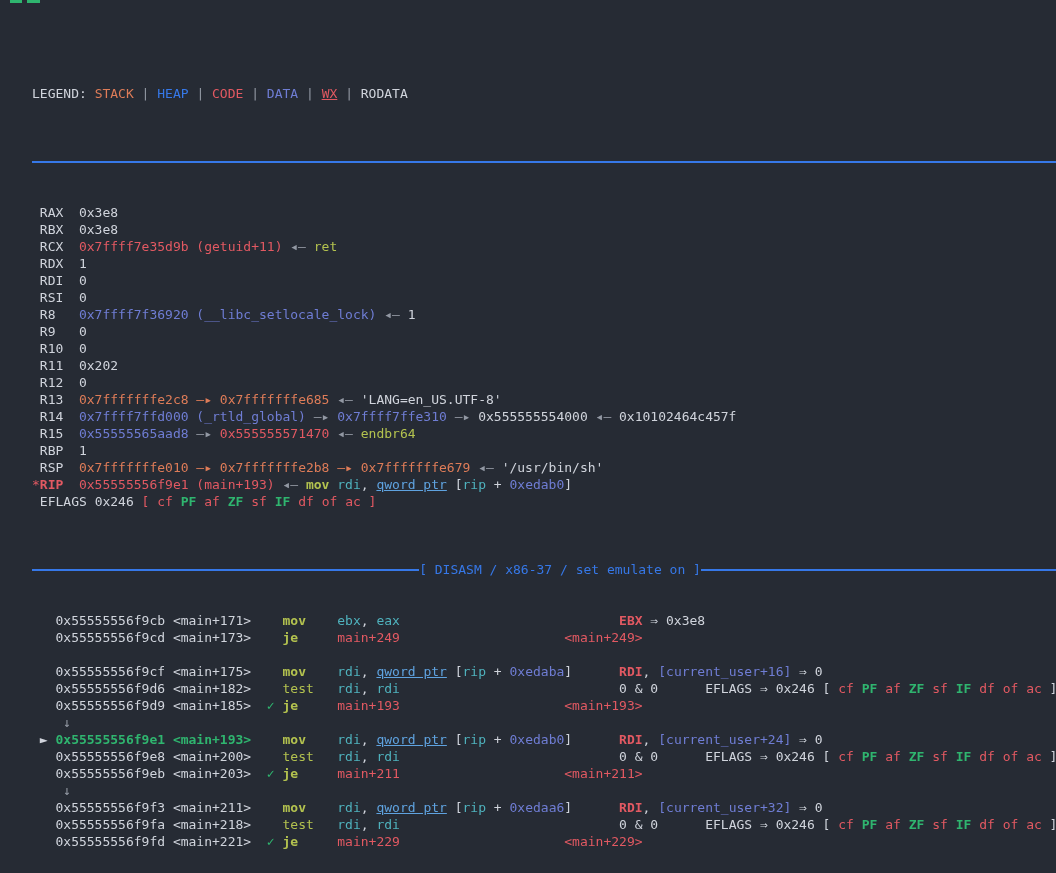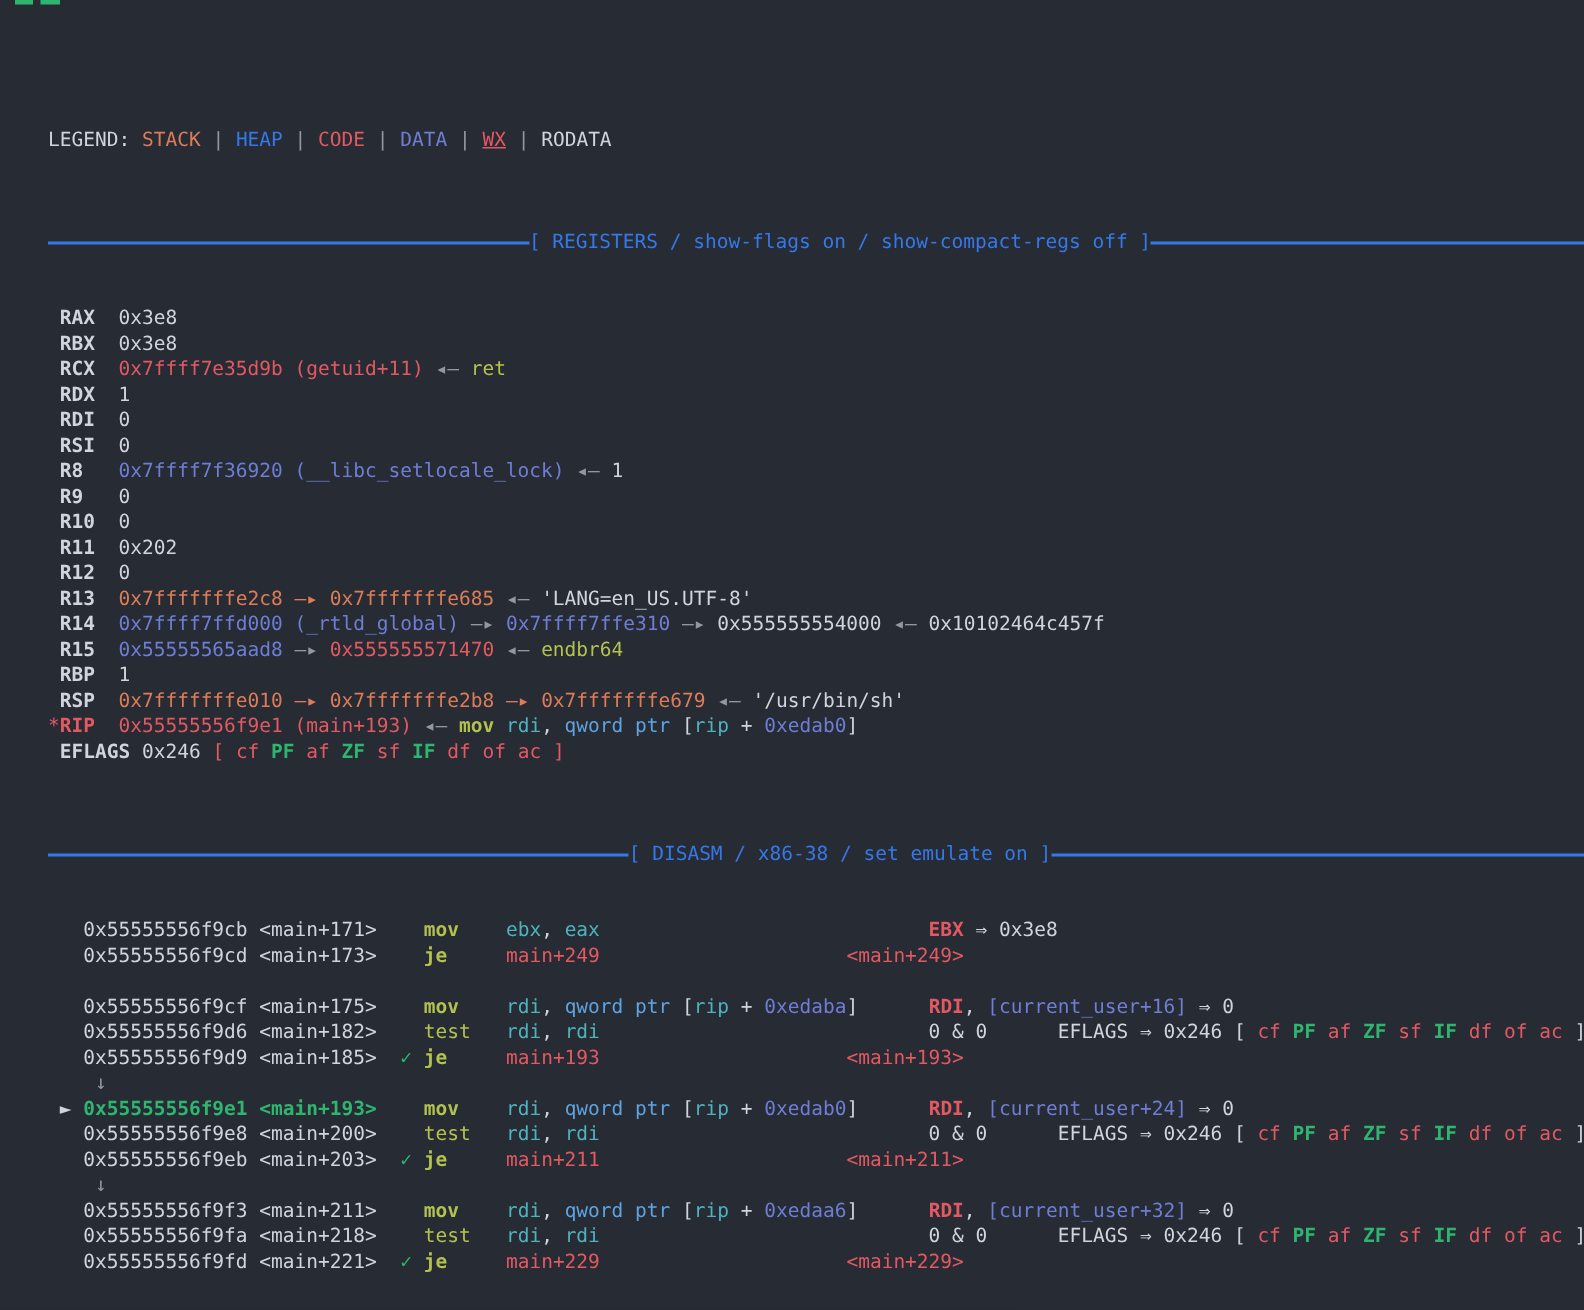--- a/index.html
+++ b/index.html
@@ -17,54 +17,53 @@
     padding-left:32px;
   }
   .trow{height:17px;white-space:pre;}
   .sec-header{display:flex;align-items:center;height:17px;}
   .sec-rule{flex:1;height:0;border-top:2px solid var(--blue,#3678e8);}
   .sec-title{color:var(--blue,#3678e8);white-space:pre;}
   .frag{position:absolute;top:0;height:3px;background:var(--green,#2fb56f);}
   .frag.f1{left:10px;width:12px;}
   .frag.f2{left:27px;width:13px;}
   .c-fg{color:var(--fg);}
-  .c-wb{color:var(--fg);font-weight:bold;}
+  .c-wb{color:var(--fg);font-weight:normal;}
   .c-dim{color:var(--dim);}
   .c-red{color:var(--red);}
   .c-redB{color:var(--red);font-weight:bold;}
   .c-orange{color:var(--orange);}
   .c-purple{color:var(--purple);}
   .c-blue{color:var(--blue);}
   .c-cyan{color:var(--cyan);}
-  .c-lblue{color:var(--lblue);}
+  .c-lblue{color:var(--lblue);text-decoration:underline;}
   .c-green{color:var(--green);}
   .c-greenB{color:var(--green);font-weight:bold;text-align:center;}
   .c-olive{color:var(--olive);text-align:center;}
   .c-oliveB{color:var(--olive);font-weight:bold;}
   .c-wx{color:var(--red);text-decoration:underline;}
 </style>
 </head>
 <body>
 
 <div class="terminal">
   <div class="frag f1"></div>
   <div class="frag f2"></div>
 
   <div id="legend-container"><div class="trow"><span class="c-fg">LEGEND: </span><span class="c-orange">STACK</span><span class="c-fg"> </span><span class="c-dim">|</span><span class="c-fg"> </span><span class="c-blue">HEAP</span><span class="c-fg"> </span><span class="c-dim">|</span><span class="c-fg"> </span><span class="c-red">CODE</span><span class="c-fg"> </span><span class="c-dim">|</span><span class="c-fg"> </span><span class="c-purple">DATA</span><span class="c-fg"> </span><span class="c-dim">|</span><span class="c-fg"> </span><span class="c-wx">WX</span><span class="c-fg"> </span><span class="c-dim">|</span><span class="c-fg"> </span><span class="c-fg">RODATA</span></div></div>
 
   <div class="sec-header">
     <span class="sec-rule"></span>
-    <span class="sec-title">[ REGISTERS / show-flags on / show-compact-regs off ]</span>
     <span class="sec-rule"></span>
   </div>
   <div id="registers-rows"><div class="trow"><span class="c-fg"> </span><span class="c-wb">RAX</span><span class="c-fg">  </span><span class="c-fg">0x3e8</span></div><div class="trow"><span class="c-fg"> </span><span class="c-wb">RBX</span><span class="c-fg">  </span><span class="c-fg">0x3e8</span></div><div class="trow"><span class="c-fg"> </span><span class="c-wb">RCX</span><span class="c-fg">  </span><span class="c-red">0x7ffff7e35d9b (getuid+11)</span><span class="c-dim"> ◂— </span><span class="c-olive">ret</span></div><div class="trow"><span class="c-fg"> </span><span class="c-wb">RDX</span><span class="c-fg">  </span><span class="c-fg">1</span></div><div class="trow"><span class="c-fg"> </span><span class="c-wb">RDI</span><span class="c-fg">  </span><span class="c-fg">0</span></div><div class="trow"><span class="c-fg"> </span><span class="c-wb">RSI</span><span class="c-fg">  </span><span class="c-fg">0</span></div><div class="trow"><span class="c-fg"> </span><span class="c-wb">R8</span><span class="c-fg">   </span><span class="c-purple">0x7ffff7f36920 (__libc_setlocale_lock)</span><span class="c-dim"> ◂— </span><span class="c-fg">1</span></div><div class="trow"><span class="c-fg"> </span><span class="c-wb">R9</span><span class="c-fg">   </span><span class="c-fg">0</span></div><div class="trow"><span class="c-fg"> </span><span class="c-wb">R10</span><span class="c-fg">  </span><span class="c-fg">0</span></div><div class="trow"><span class="c-fg"> </span><span class="c-wb">R11</span><span class="c-fg">  </span><span class="c-fg">0x202</span></div><div class="trow"><span class="c-fg"> </span><span class="c-wb">R12</span><span class="c-fg">  </span><span class="c-fg">0</span></div><div class="trow"><span class="c-fg"> </span><span class="c-wb">R13</span><span class="c-fg">  </span><span class="c-orange">0x7fffffffe2c8</span><span class="c-orange"> —▸ </span><span class="c-orange">0x7fffffffe685</span><span class="c-dim"> ◂— </span><span class="c-fg">'LANG=en_US.UTF-8'</span></div><div class="trow"><span class="c-fg"> </span><span class="c-wb">R14</span><span class="c-fg">  </span><span class="c-purple">0x7ffff7ffd000 (_rtld_global)</span><span class="c-dim"> —▸ </span><span class="c-purple">0x7ffff7ffe310</span><span class="c-dim"> —▸ </span><span class="c-fg">0x555555554000</span><span class="c-dim"> ◂— </span><span class="c-fg">0x10102464c457f</span></div><div class="trow"><span class="c-fg"> </span><span class="c-wb">R15</span><span class="c-fg">  </span><span class="c-purple">0x55555565aad8</span><span class="c-dim"> —▸ </span><span class="c-red">0x555555571470</span><span class="c-dim"> ◂— </span><span class="c-olive">endbr64</span></div><div class="trow"><span class="c-fg"> </span><span class="c-wb">RBP</span><span class="c-fg">  </span><span class="c-fg">1</span></div><div class="trow"><span class="c-fg"> </span><span class="c-wb">RSP</span><span class="c-fg">  </span><span class="c-orange">0x7fffffffe010</span><span class="c-orange"> —▸ </span><span class="c-orange">0x7fffffffe2b8</span><span class="c-orange"> —▸ </span><span class="c-orange">0x7fffffffe679</span><span class="c-dim"> ◂— </span><span class="c-fg">'/usr/bin/sh'</span></div><div class="trow"><span class="c-red">*</span><span class="c-redB">RIP</span><span class="c-fg">  </span><span class="c-red">0x55555556f9e1 (main+193)</span><span class="c-dim"> ◂— </span><span class="c-oliveB">mov</span><span class="c-fg"> </span><span class="c-cyan">rdi</span><span class="c-fg">, </span><span class="c-lblue">qword ptr</span><span class="c-fg"> [</span><span class="c-cyan">rip</span><span class="c-fg"> + </span><span class="c-purple">0xedab0</span><span class="c-fg">]</span></div><div class="trow"><span class="c-fg"> </span><span class="c-wb">EFLAGS</span><span class="c-fg"> </span><span class="c-fg">0x246</span><span class="c-fg"> </span><span class="c-red">[</span><span class="c-fg"> </span><span class="c-red">cf</span><span class="c-fg"> </span><span class="c-greenB">PF</span><span class="c-fg"> </span><span class="c-red">af</span><span class="c-fg"> </span><span class="c-greenB">ZF</span><span class="c-fg"> </span><span class="c-red">sf</span><span class="c-fg"> </span><span class="c-greenB">IF</span><span class="c-fg"> </span><span class="c-red">df</span><span class="c-fg"> </span><span class="c-red">of</span><span class="c-fg"> </span><span class="c-red">ac</span><span class="c-fg"> </span><span class="c-red">]</span></div></div>
 
   <div class="sec-header">
     <span class="sec-rule"></span>
-    <span class="sec-title">[ DISASM / x86-38 / set emulate on ]</span>
+    <span class="sec-title">[ DISASM / x86-37 / set emulate on ]</span>
     <span class="sec-rule"></span>
   </div>
   <div id="disasm-rows"><div class="trow"><span class="c-fg">   </span><span class="c-fg">0x55555556f9cb</span><span class="c-fg"> </span><span class="c-fg">&lt;main+171&gt;</span><span class="c-fg">    </span><span class="c-oliveB">mov</span><span class="c-fg">    </span><span class="c-cyan">ebx</span><span class="c-fg">, </span><span class="c-cyan">eax</span><span class="c-fg">                            </span><span class="c-redB">EBX</span><span class="c-fg"> ⇒ </span><span class="c-fg">0x3e8</span></div><div class="trow"><span class="c-fg">   </span><span class="c-fg">0x55555556f9cd</span><span class="c-fg"> </span><span class="c-fg">&lt;main+173&gt;</span><span class="c-fg">    </span><span class="c-oliveB">je</span><span class="c-fg">     </span><span class="c-red">main+249</span><span class="c-fg">                     </span><span class="c-red">&lt;main+249&gt;</span></div><div class="trow"><span class="c-fg"> </span></div><div class="trow"><span class="c-fg">   </span><span class="c-fg">0x55555556f9cf</span><span class="c-fg"> </span><span class="c-fg">&lt;main+175&gt;</span><span class="c-fg">    </span><span class="c-oliveB">mov</span><span class="c-fg">    </span><span class="c-cyan">rdi</span><span class="c-fg">, </span><span class="c-lblue">qword ptr</span><span class="c-fg"> [</span><span class="c-cyan">rip</span><span class="c-fg"> + </span><span class="c-purple">0xedaba</span><span class="c-fg">]</span><span class="c-fg">      </span><span class="c-redB">RDI</span><span class="c-fg">, </span><span class="c-purple">[current_user+16]</span><span class="c-fg"> ⇒ </span><span class="c-fg">0</span></div><div class="trow"><span class="c-fg">   </span><span class="c-fg">0x55555556f9d6</span><span class="c-fg"> </span><span class="c-fg">&lt;main+182&gt;</span><span class="c-fg">    </span><span class="c-olive">test</span><span class="c-fg">   </span><span class="c-cyan">rdi</span><span class="c-fg">, </span><span class="c-cyan">rdi</span><span class="c-fg">                            </span><span class="c-fg">0 &amp; 0</span><span class="c-fg">      </span><span class="c-fg">EFLAGS</span><span class="c-fg"> ⇒ </span><span class="c-fg">0x246</span><span class="c-fg"> [ </span><span class="c-red">cf</span><span class="c-fg"> </span><span class="c-greenB">PF</span><span class="c-fg"> </span><span class="c-red">af</span><span class="c-fg"> </span><span class="c-greenB">ZF</span><span class="c-fg"> </span><span class="c-red">sf</span><span class="c-fg"> </span><span class="c-greenB">IF</span><span class="c-fg"> </span><span class="c-red">df</span><span class="c-fg"> </span><span class="c-red">of</span><span class="c-fg"> </span><span class="c-red">ac</span><span class="c-fg"> ]</span></div><div class="trow"><span class="c-fg">   </span><span class="c-fg">0x55555556f9d9</span><span class="c-fg"> </span><span class="c-fg">&lt;main+185&gt;</span><span class="c-fg">  </span><span class="c-green">✓</span><span class="c-fg"> </span><span class="c-oliveB">je</span><span class="c-fg">     </span><span class="c-red">main+193</span><span class="c-fg">                     </span><span class="c-red">&lt;main+193&gt;</span></div><div class="trow"><span class="c-fg">    </span><span class="c-dim">↓</span></div><div class="trow"><span class="c-fg"> </span><span class="c-fg">►</span><span class="c-fg"> </span><span class="c-greenB">0x55555556f9e1</span><span class="c-fg"> </span><span class="c-greenB">&lt;main+193&gt;</span><span class="c-fg">    </span><span class="c-oliveB">mov</span><span class="c-fg">    </span><span class="c-cyan">rdi</span><span class="c-fg">, </span><span class="c-lblue">qword ptr</span><span class="c-fg"> [</span><span class="c-cyan">rip</span><span class="c-fg"> + </span><span class="c-purple">0xedab0</span><span class="c-fg">]</span><span class="c-fg">      </span><span class="c-redB">RDI</span><span class="c-fg">, </span><span class="c-purple">[current_user+24]</span><span class="c-fg"> ⇒ </span><span class="c-fg">0</span></div><div class="trow"><span class="c-fg">   </span><span class="c-fg">0x55555556f9e8</span><span class="c-fg"> </span><span class="c-fg">&lt;main+200&gt;</span><span class="c-fg">    </span><span class="c-olive">test</span><span class="c-fg">   </span><span class="c-cyan">rdi</span><span class="c-fg">, </span><span class="c-cyan">rdi</span><span class="c-fg">                            </span><span class="c-fg">0 &amp; 0</span><span class="c-fg">      </span><span class="c-fg">EFLAGS</span><span class="c-fg"> ⇒ </span><span class="c-fg">0x246</span><span class="c-fg"> [ </span><span class="c-red">cf</span><span class="c-fg"> </span><span class="c-greenB">PF</span><span class="c-fg"> </span><span class="c-red">af</span><span class="c-fg"> </span><span class="c-greenB">ZF</span><span class="c-fg"> </span><span class="c-red">sf</span><span class="c-fg"> </span><span class="c-greenB">IF</span><span class="c-fg"> </span><span class="c-red">df</span><span class="c-fg"> </span><span class="c-red">of</span><span class="c-fg"> </span><span class="c-red">ac</span><span class="c-fg"> ]</span></div><div class="trow"><span class="c-fg">   </span><span class="c-fg">0x55555556f9eb</span><span class="c-fg"> </span><span class="c-fg">&lt;main+203&gt;</span><span class="c-fg">  </span><span class="c-green">✓</span><span class="c-fg"> </span><span class="c-oliveB">je</span><span class="c-fg">     </span><span class="c-red">main+211</span><span class="c-fg">                     </span><span class="c-red">&lt;main+211&gt;</span></div><div class="trow"><span class="c-fg">    </span><span class="c-dim">↓</span></div><div class="trow"><span class="c-fg">   </span><span class="c-fg">0x55555556f9f3</span><span class="c-fg"> </span><span class="c-fg">&lt;main+211&gt;</span><span class="c-fg">    </span><span class="c-oliveB">mov</span><span class="c-fg">    </span><span class="c-cyan">rdi</span><span class="c-fg">, </span><span class="c-lblue">qword ptr</span><span class="c-fg"> [</span><span class="c-cyan">rip</span><span class="c-fg"> + </span><span class="c-purple">0xedaa6</span><span class="c-fg">]</span><span class="c-fg">      </span><span class="c-redB">RDI</span><span class="c-fg">, </span><span class="c-purple">[current_user+32]</span><span class="c-fg"> ⇒ </span><span class="c-fg">0</span></div><div class="trow"><span class="c-fg">   </span><span class="c-fg">0x55555556f9fa</span><span class="c-fg"> </span><span class="c-fg">&lt;main+218&gt;</span><span class="c-fg">    </span><span class="c-olive">test</span><span class="c-fg">   </span><span class="c-cyan">rdi</span><span class="c-fg">, </span><span class="c-cyan">rdi</span><span class="c-fg">                            </span><span class="c-fg">0 &amp; 0</span><span class="c-fg">      </span><span class="c-fg">EFLAGS</span><span class="c-fg"> ⇒ </span><span class="c-fg">0x246</span><span class="c-fg"> [ </span><span class="c-red">cf</span><span class="c-fg"> </span><span class="c-greenB">PF</span><span class="c-fg"> </span><span class="c-red">af</span><span class="c-fg"> </span><span class="c-greenB">ZF</span><span class="c-fg"> </span><span class="c-red">sf</span><span class="c-fg"> </span><span class="c-greenB">IF</span><span class="c-fg"> </span><span class="c-red">df</span><span class="c-fg"> </span><span class="c-red">of</span><span class="c-fg"> </span><span class="c-red">ac</span><span class="c-fg"> ]</span></div><div class="trow"><span class="c-fg">   </span><span class="c-fg">0x55555556f9fd</span><span class="c-fg"> </span><span class="c-fg">&lt;main+221&gt;</span><span class="c-fg">  </span><span class="c-green">✓</span><span class="c-fg"> </span><span class="c-oliveB">je</span><span class="c-fg">     </span><span class="c-red">main+229</span><span class="c-fg">                     </span><span class="c-red">&lt;main+229&gt;</span></div></div>
 
   
   
 
   
   
 

